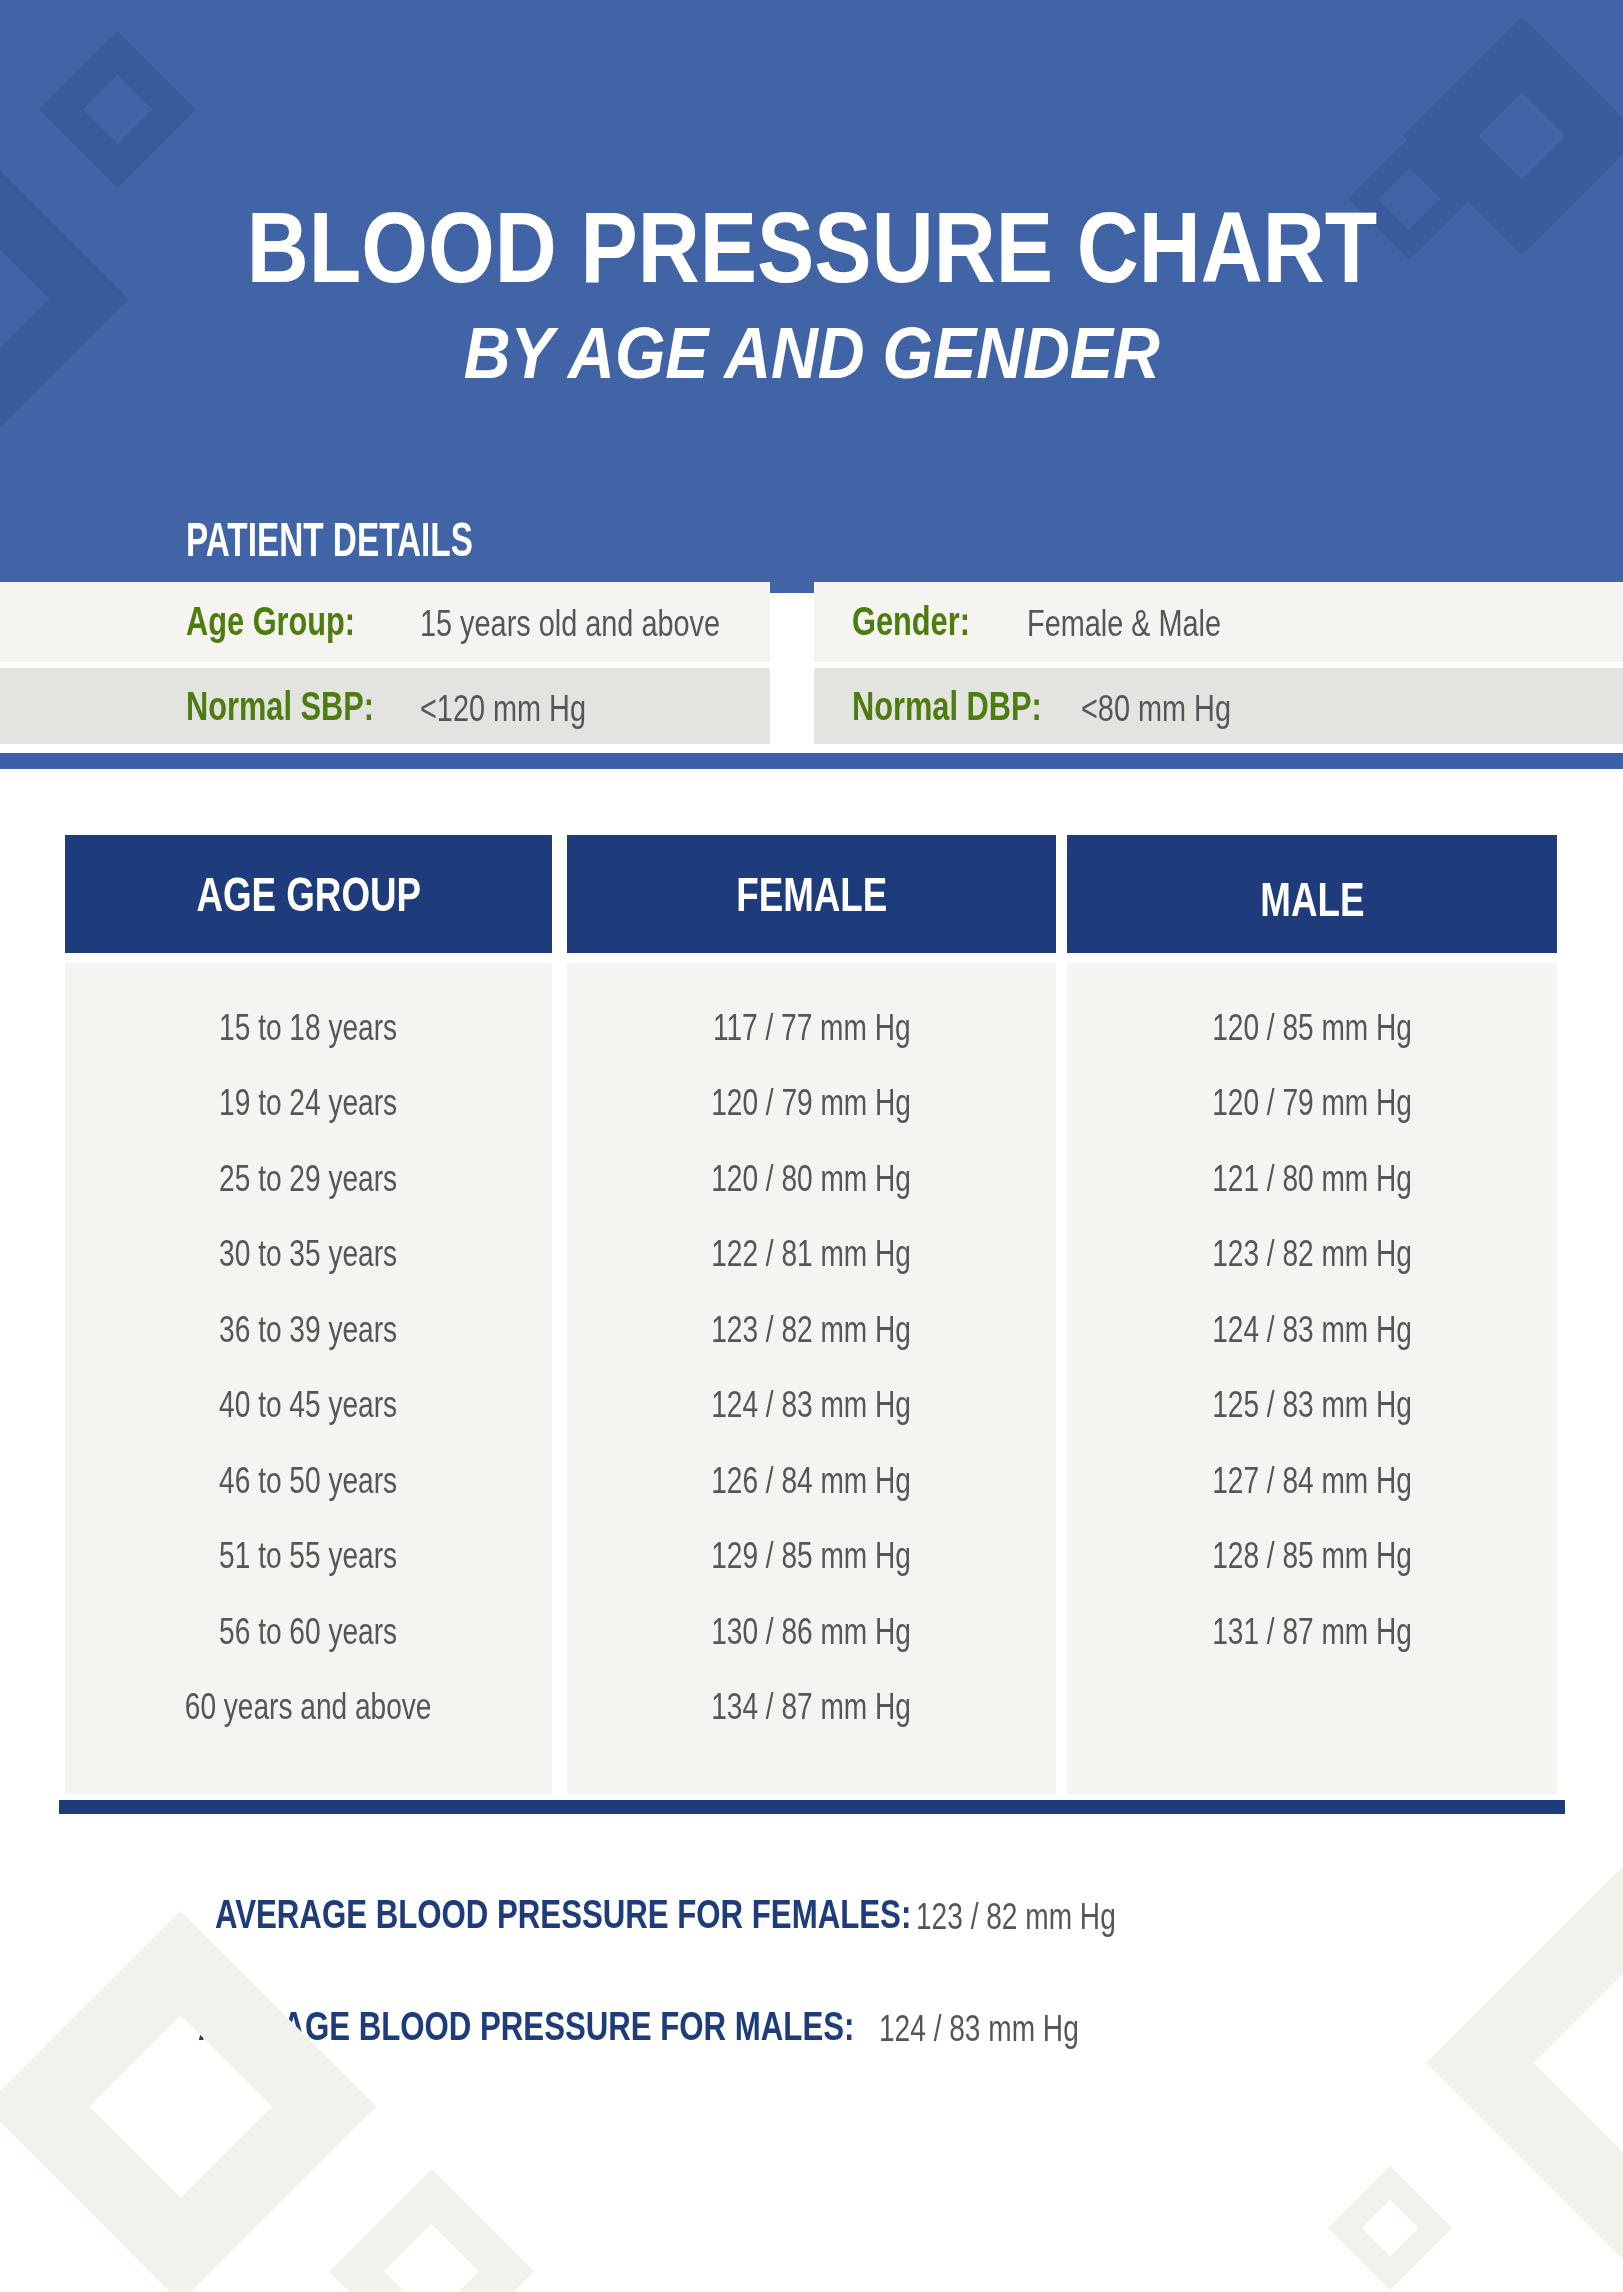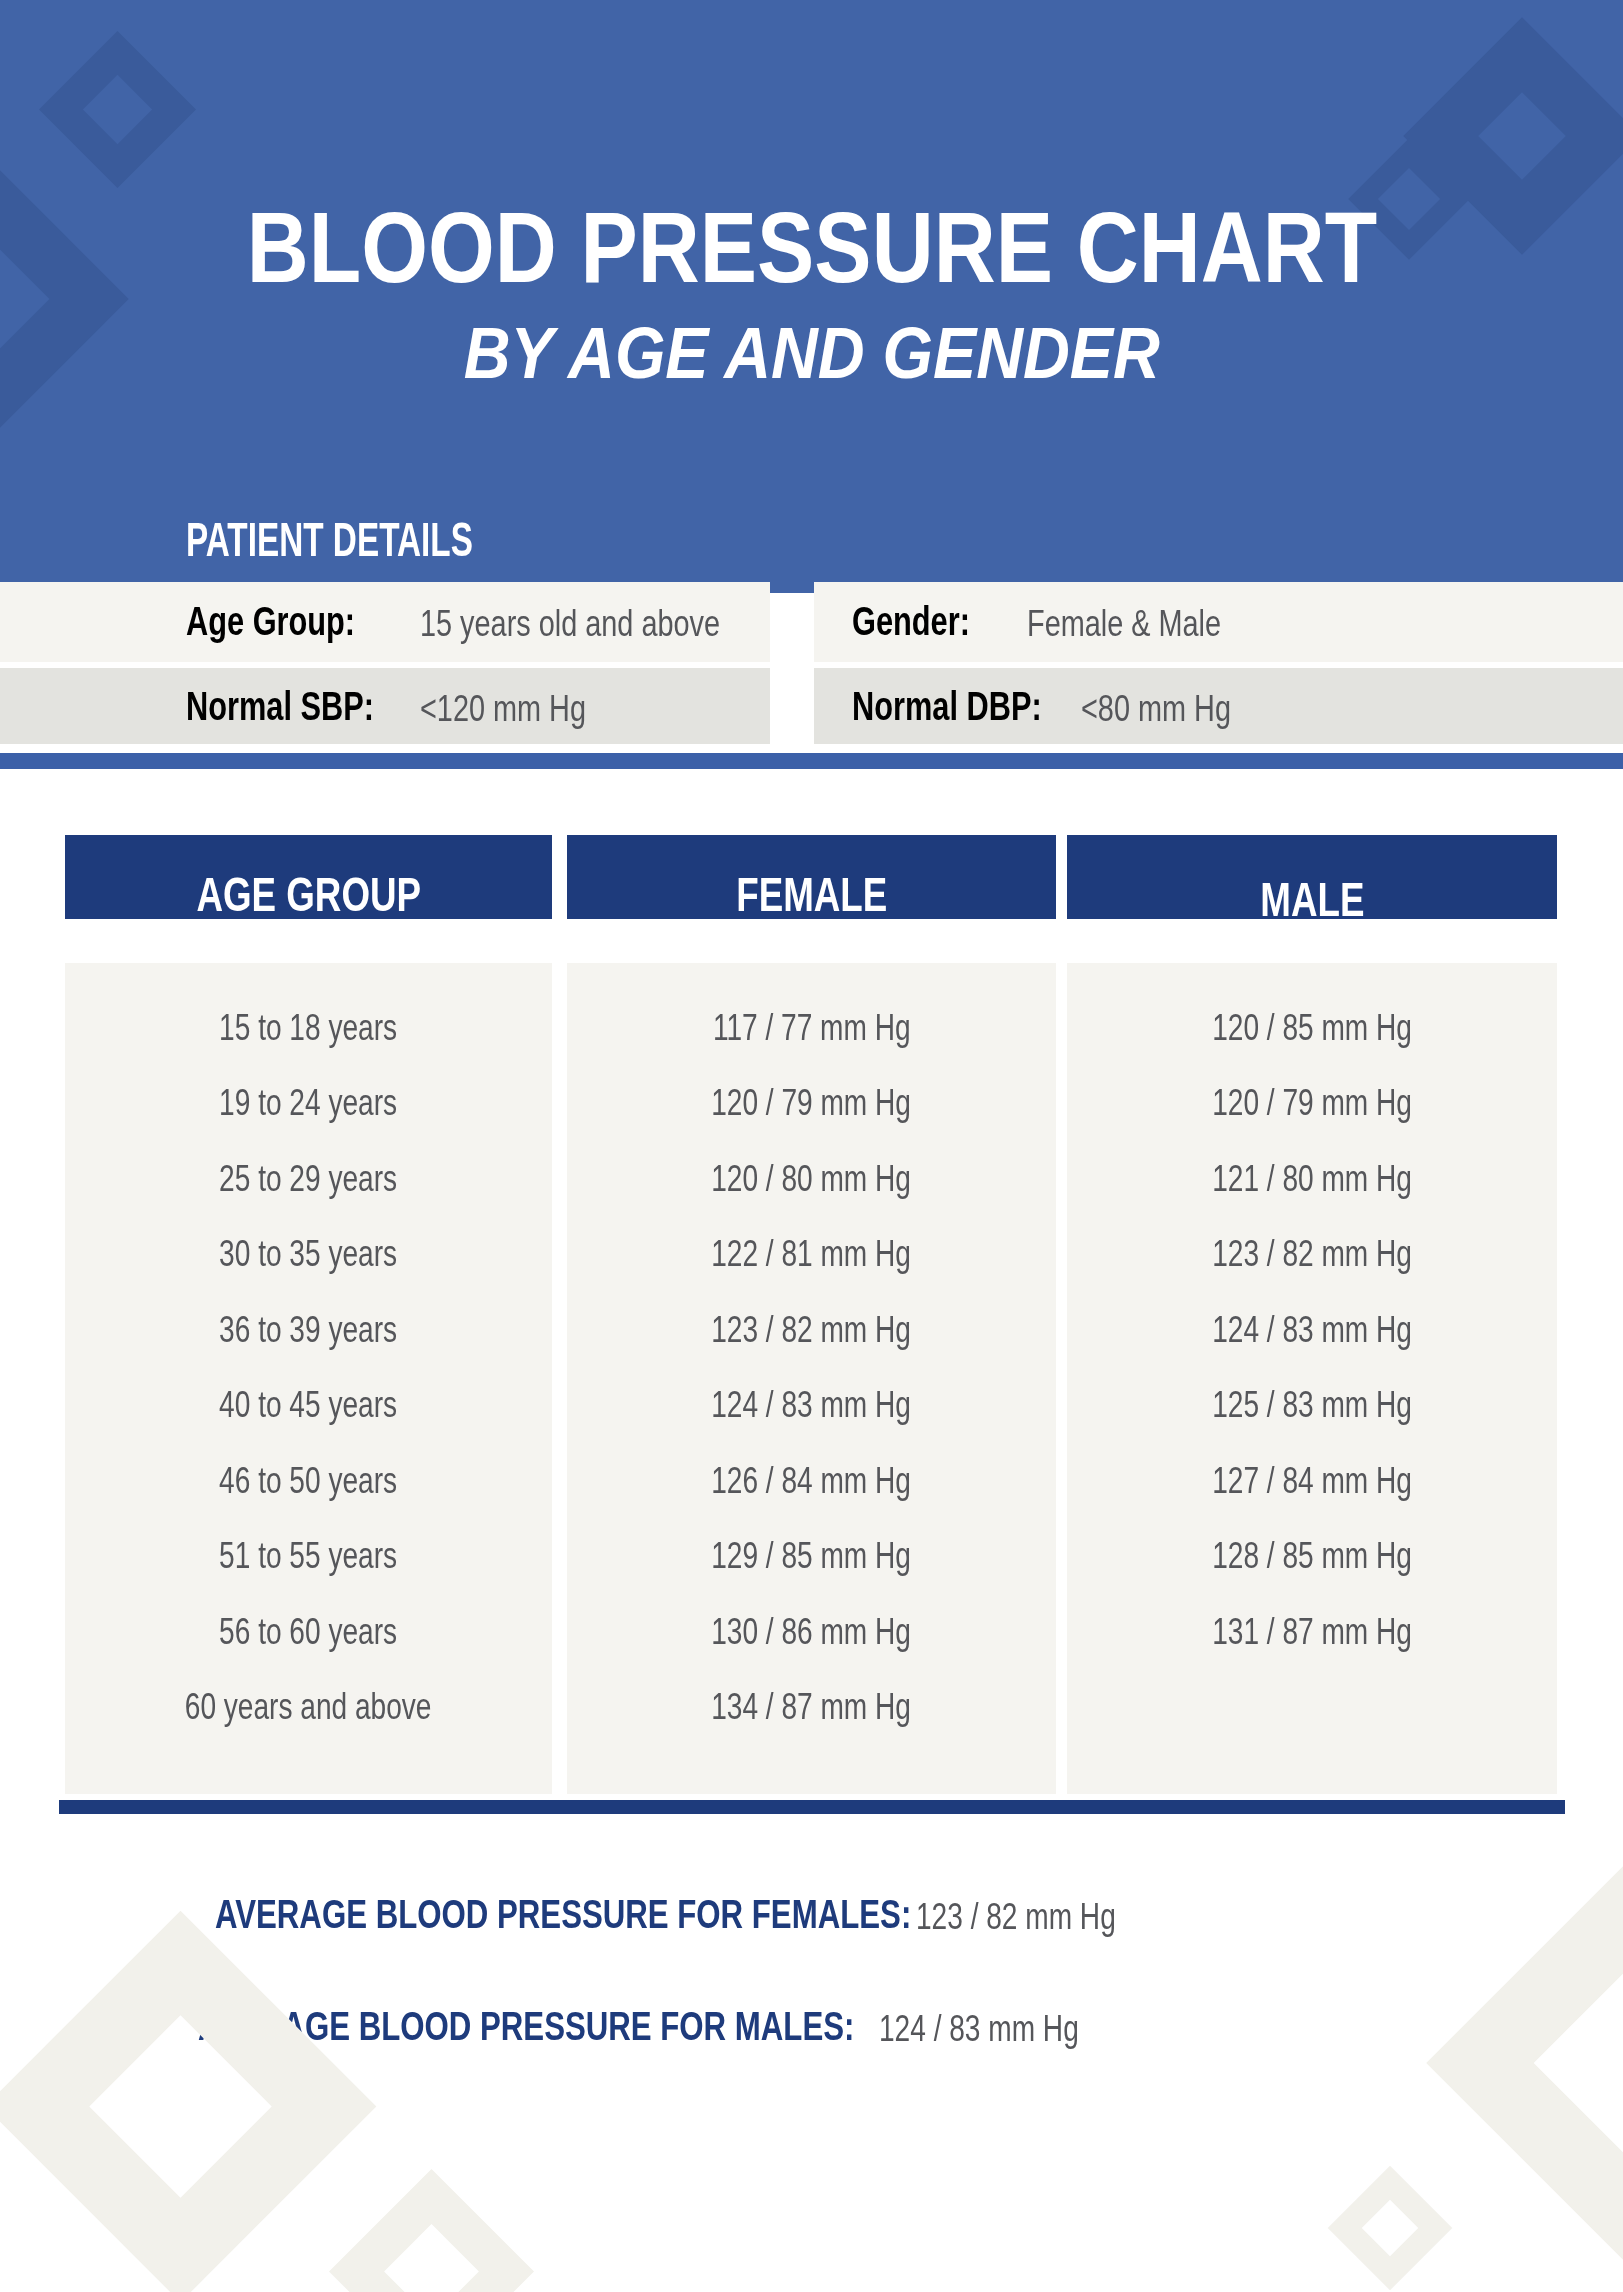--- a/index.html
+++ b/index.html
@@ -22,25 +22,25 @@
   .cx68{display:inline-block;transform:scaleX(0.68);transform-origin:center;}
   .cx75{display:inline-block;transform:scaleX(0.75);transform-origin:center;}
   .cx78{display:inline-block;transform:scaleX(0.78);transform-origin:center;}
   .cx85{display:inline-block;transform:scaleX(0.85);transform-origin:center;}
   .cx90{display:inline-block;transform:scaleX(0.90);transform-origin:center;}
   .ol{transform-origin:left center;}
   
   .pd-row{position:absolute;}
   .pd-row.light{background:#F5F4F0;}
   .pd-row.gray{background:#E3E3DF;}
-  .pd-label{position:absolute;height:51px;line-height:51px;font-size:41px;font-weight:bold;color:#000000;white-space:nowrap;}
+  .pd-label{position:absolute;height:51px;line-height:51px;font-size:41px;font-weight:bold;color:#4d7c0f;white-space:nowrap;}
   .pd-value{position:absolute;height:51px;line-height:51px;font-size:37px;color:#55565A;white-space:nowrap;}
   .blue-bar{position:absolute;left:0;width:1623px;height:15.7px;background:#3B60A8;}
   
-  .th-block{position:absolute;top:835px;height:84px;background:#1E3B7C;color:#ffffff;
+  .th-block{position:absolute;top:835px;height:118px;background:#1E3B7C;color:#ffffff;
     text-align:center;font-size:49px;font-weight:bold;}
   .th-block .th-inner{display:block;line-height:118px;white-space:nowrap;}
   .tbody-col{position:absolute;top:963px;height:831px;background:#F5F4F0;}
   .trow{position:absolute;left:0;width:1547px;height:75px;}
   .tcell{position:absolute;height:75px;line-height:75px;text-align:center;
     font-size:36px;color:#55565A;white-space:nowrap;}
   .tc1{left:65px;width:487px;}
   .tc2{left:567px;width:489px;}
   .tc3{left:1067px;width:490px;}
   .table-underline{position:absolute;left:59px;top:1800px;width:1506px;height:13.7px;background:#1E3B7C;}

